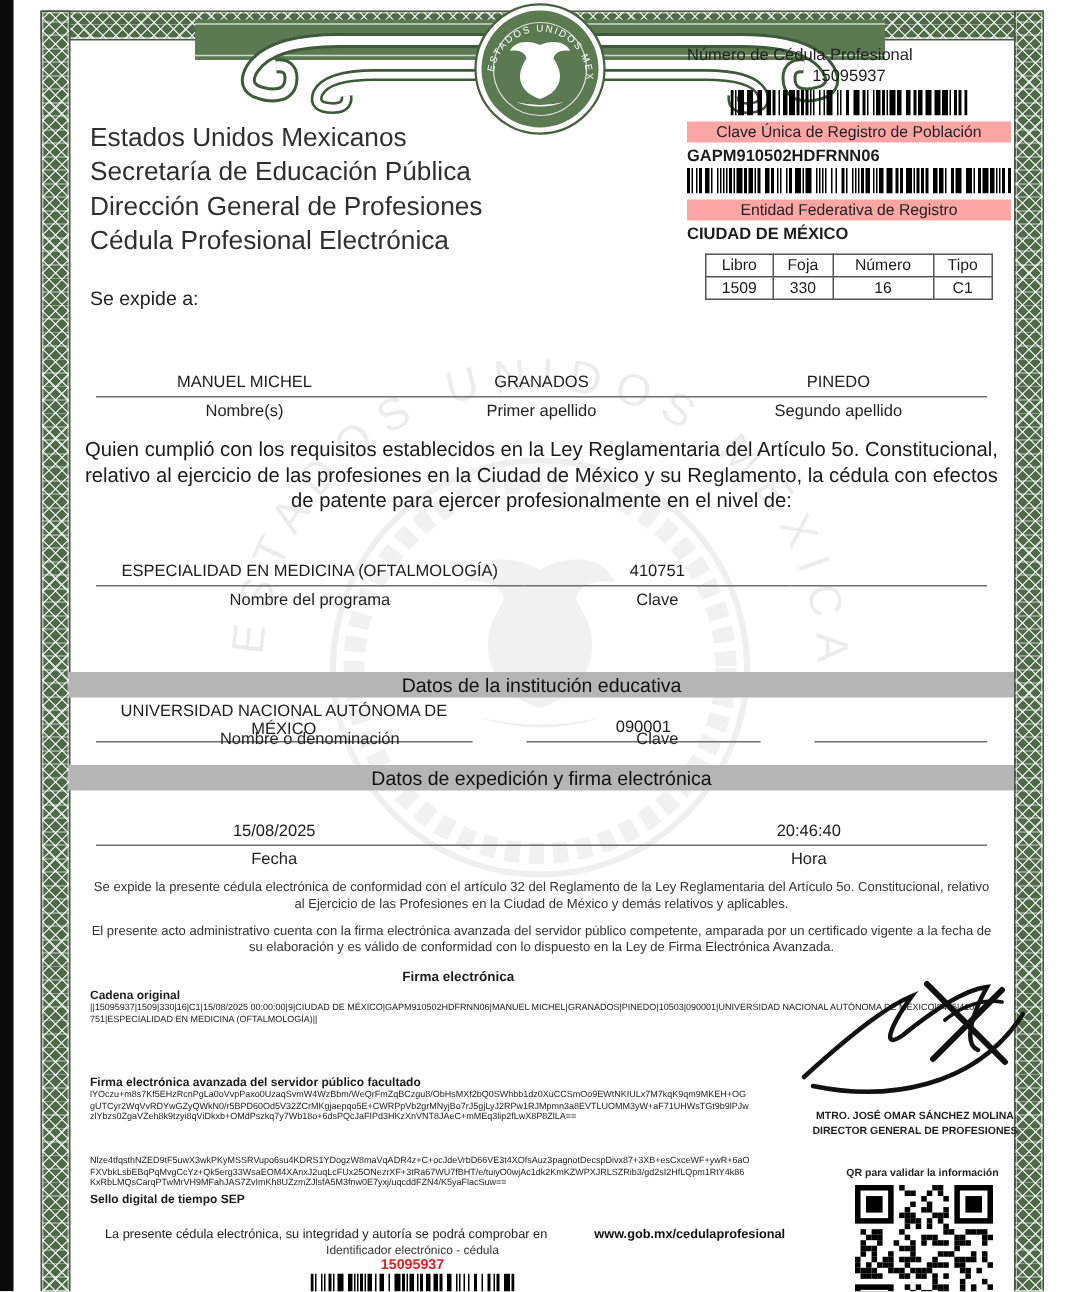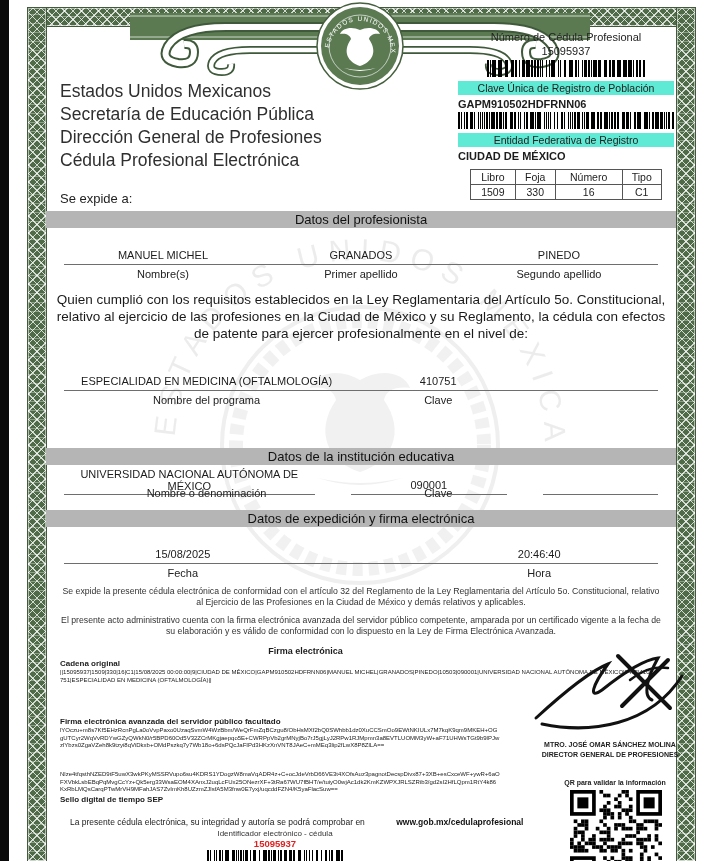--- a/index.html
+++ b/index.html
@@ -19,23 +19,23 @@
   .frame.left{left:28px;top:8px;width:18px;height:853px;}
   .frame.right{left:677px;top:8px;width:18px;height:853px;}
   
   .watermark{left:0;top:0;width:720px;height:861px;z-index:0;pointer-events:none;}
   .content{z-index:2;}
   
   .agency{left:60px;top:80px;font-size:17.5px;line-height:23px;color:#2f2f2f;}
   .se-expide{left:60px;top:191px;font-size:13px;color:#222;}
   
   .regblock{left:458px;top:31px;width:216px;font-size:11px;z-index:3;}
-  .regblock .lbl{text-align:center;font-size:11px;color:#222;}
+  .regblock .lbl{text-align:left;font-size:11px;color:#222;}
   .regblock .num{text-align:center;font-size:11px;margin-top:2px;}
-  .mini-bar{background:#5eead4;font-size:10.5px;text-align:center;padding:1px 0;margin-top:4px;color:#222;}
+  .mini-bar{background:#fca5a5;font-size:10.5px;text-align:center;padding:1px 0;margin-top:4px;color:#222;}
   .bold-val{font-weight:bold;text-align:left;font-size:11px;margin-top:3px;}
   .bc{display:block;}
   .bc1{width:158px;height:17px;margin:3px auto 0 auto;}
   .bc2{width:216px;height:17px;margin-top:2px;}
   .regtable{border-collapse:collapse;margin:7px 0 0 12px;width:192px;}
   .regtable th,.regtable td{border:1px solid #555;font-size:10.5px;font-weight:normal;
      text-align:center;padding:1px 2px;height:12px;}
   
   .ccol{left:46px;top:0;width:630px;height:861px;}
   .section-bar{position:absolute;left:0;width:630px;height:17px;background:#b5b5b5;
@@ -252,21 +252,20 @@
     <div>Estados Unidos Mexicanos</div>
     <div>Secretaría de Educación Pública</div>
     <div>Dirección General de Profesiones</div>
     <div>Cédula Profesional Electrónica</div>
   </div>
 
   <div class="abs se-expide content">Se expide a:</div>
 
   <div class="abs ccol content">
 
-    <div class="section-bar" style="top:211px;">Datos del profesionista</div>
 
     <div class="frow" style="top:266px;">
       <div class="fcol c33">
           <div class="flab">Nombre(s)</div>
         </div>
       <div class="fcol c33">
           <div class="flab">Primer apellido</div>
         </div>
       <div class="fcol c33">
           <div class="flab">Segundo apellido</div>

